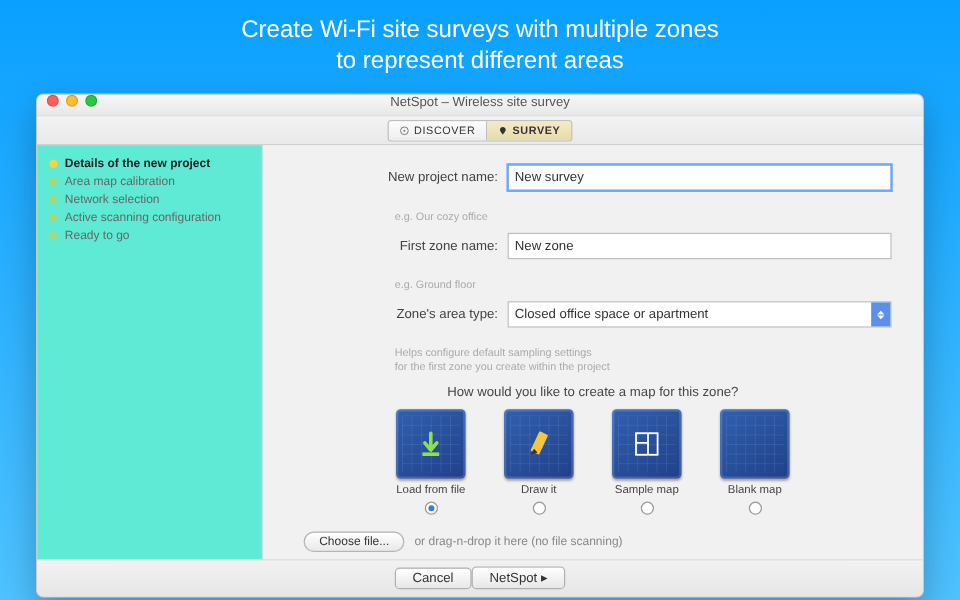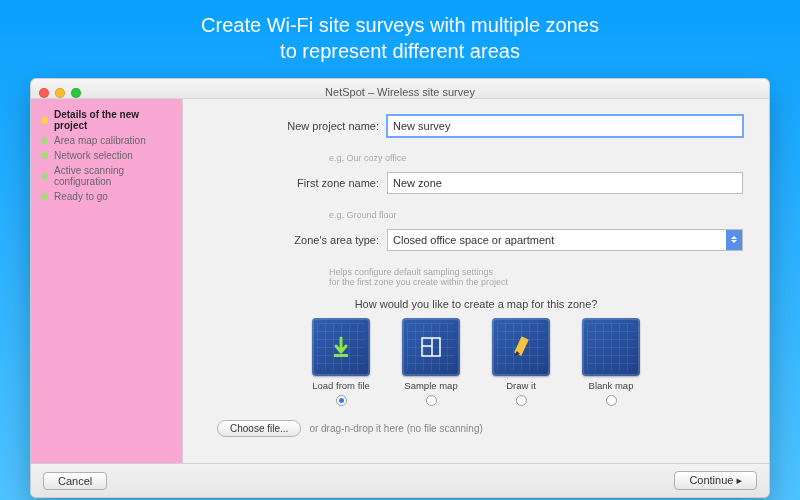--- a/index.html
+++ b/index.html
@@ -1,58 +1,58 @@
 <!DOCTYPE html>
 <html><head>
 <meta charset="utf-8">
 <style>
 * { box-sizing: border-box; margin: 0; padding: 0; font-family: -apple-system, "Helvetica Neue", Arial, sans-serif; }
 body { width: 800px; height: 500px; background: linear-gradient(180deg, #0aa0ff 0%, #4fc3ff 100%); overflow: hidden; }
 .promo { text-align: center; color: #fff; font-size: 20px; font-weight: 500; line-height: 1.3; padding: 12px 0 14px; }
 .window { width: 740px; height: 420px; margin: 0 auto; background: #f1f1f1; border-radius: 6px; box-shadow: 0 12px 30px rgba(0,0,0,.25); display: flex; flex-direction: column; border: 1px solid #c9c9c9; }
-.titlebar { height: 20px; display: flex; align-items: flex-end; padding: 0 8px; background: linear-gradient(#f7f7f7,#e8e8e8); border-bottom: 1px solid #d6d6d6; border-radius: 6px 6px 0 0; position: relative; }
+.titlebar { height: 20px; display: flex; align-items: flex-start; padding: 0 8px; background: linear-gradient(#f7f7f7,#e8e8e8); border-bottom: 1px solid #d6d6d6; border-radius: 6px 6px 0 0; position: relative; }
 .dots { display: flex; gap: 6px; }
 .dot { width: 10px; height: 10px; border-radius: 50%; border: .5px solid rgba(0,0,0,.15); }
 .dot.r { background: #ff5f57; } .dot.y { background: #ffbd2e; } .dot.g { background: #28c840; }
 .titlebar-title { position: absolute; left: 0; right: 0; text-align: center; font-size: 11px; color: #555; }
 .seg { height: 26px; display: flex; justify-content: center; align-items: center; border-bottom: 1px solid #d1d1d1; background: linear-gradient(#f3f3f3,#e9e9e9); }
 .seg-wrap { display: flex; border: 1px solid #bfbfbf; border-radius: 3px; overflow: hidden; height: 18px; font-size: 9px; letter-spacing: .5px; }
 .seg-btn { display: flex; align-items: center; gap: 4px; padding: 0 9px; background: linear-gradient(#fdfdfd,#ededed); color: #333; cursor: default; }
 .seg-btn.active { background: linear-gradient(#f2ebc8,#e6dca9); font-weight: 600; }
 .seg-btn:first-child { border-right: 1px solid #bfbfbf; }
 .seg-btn .ic { width: 8px; height: 8px; }
 .body { flex: 1; display: flex; }
-.sidebar { width: 152px; background: #f9a8d4; border-right: 1px solid #d2d2d2; padding: 8px 10px; }
+.sidebar { width: 188px; background: #5eead4; border-right: 1px solid #d2d2d2; padding: 8px 10px; }
 .sidebar-item { display: flex; align-items: center; gap: 6px; font-size: 10px; color: #666; padding: 2px 0; }
 .sidebar-item.active { color: #222; font-weight: 600; }
 .bullet { width: 7px; height: 7px; border-radius: 50%; flex-shrink: 0; }
 .bullet.on { background: #f5d441; }
 .bullet.off { background: #a7d77f; }
 .main { flex: 1; padding: 16px 26px 6px; background: #f1f1f1; position: relative; }
 .field-row { display: flex; align-items: center; gap: 8px; margin-bottom: 16px; }
 .field-label { width: 170px; text-align: right; font-size: 11px; color: #424242; }
 .input, .select { flex: 1; height: 18px; border: 1px solid #bdbdbd; background: #fff; font-size: 11px; padding: 10px 5px; display: flex; align-items: center; color: #333; }
 .input.focused { outline: 2px solid #6ea9ff; outline-offset: -1px; }
 .select { position: relative; }
 .select-arrow { position: absolute; right: 0; top: 0; bottom: 0; width: 16px; background: #5a8fea; display: flex; flex-direction: column; justify-content: center; align-items: center; }
 .select-arrow::before { content: ""; border: 3px solid transparent; border-bottom-color: #fff; margin-bottom: 1px; }
 .select-arrow::after { content: ""; border: 3px solid transparent; border-top-color: #fff; }
-.hint { font-size: 9px; color: #aaa; margin: 1px 0 8px 120px; line-height: 1.2; }
+.hint { font-size: 9px; color: #aaa; margin: 1px 0 8px 84px; line-height: 1.2; }
 .section-title { text-align: center; font-size: 11px; color: #464646; margin: 10px 0 8px; }
 .cards { display: flex; justify-content: center; gap: 32px; }
 .card { display: flex; flex-direction: column; align-items: center; gap: 4px; font-size: 9.5px; color: #444; }
 .card-img { width: 58px; height: 58px; border-radius: 4px; background: linear-gradient(145deg,#3060b0,#204088); box-shadow: 0 1px 2px rgba(0,0,0,.3), inset 0 0 0 2px rgba(255,255,255,.15); display: flex; align-items: center; justify-content: center; position: relative; }
 .card-img::after { content:""; position:absolute; inset:5px; border-radius:2px; background-image: linear-gradient(rgba(255,255,255,.08) 1px, transparent 1px), linear-gradient(90deg, rgba(255,255,255,.08) 1px, transparent 1px); background-size: 8px 8px; }
 .card-img svg { position: relative; z-index: 1; }
 .radio { width: 11px; height: 11px; border-radius: 50%; border: 1px solid #999; background: #fff; display: flex; align-items: center; justify-content: center; }
 .radio.on::after { content:""; width:5px; height:5px; border-radius:50%; background:#3478f6; }
 .file-row { display: flex; align-items: center; gap: 8px; margin-top: 14px; margin-left: 8px; }
 .file-btn { font-size: 10px; padding: 2px 12px; background: linear-gradient(#fff,#e8e8e8); border: 1px solid #b4b4b4; border-radius: 10px; color: #333; }
 .file-hint { font-size: 10px; color: #888; }
-.footer { height: 34px; border-top: 1px solid #d0d0d0; display: flex; justify-content: space-between; align-items: center; padding: 0 12px; background: linear-gradient(#f2f2f2,#e6e6e6); border-radius: 0 0 6px 6px; }
+.footer { height: 34px; border-top: 1px solid #d0d0d0; display: flex; justify-content: center; align-items: center; padding: 0 12px; background: linear-gradient(#f2f2f2,#e6e6e6); border-radius: 0 0 6px 6px; }
 .btn { font-size: 11px; padding: 2px 14px; background: linear-gradient(#fff,#e7e7e7); border: 1px solid #b0b0b0; border-radius: 4px; color: #333; }
 .btn.primary::after { content: " ▸"; }
 </style>
 </head>
 <body>
 
 <div class="promo">
   <div>Create Wi-Fi site surveys with multiple zones</div>
   <div>to represent different areas</div>
 </div>
@@ -60,20 +60,37 @@
 <div class="window">
   <div class="titlebar">
     <div class="dots">
       <div class="dot r"></div>
       <div class="dot y"></div>
       <div class="dot g"></div>
     </div>
     <div class="titlebar-title">NetSpot – Wireless site survey</div>
   </div>
 
+  <div class="seg">
+    <div class="seg-wrap">
+      <div class="seg-btn">
+        <svg class="ic" viewBox="0 0 10 10">
+            <circle cx="5" cy="5" r="4" fill="none" stroke="#777" stroke-width="1"></circle>
+            <circle cx="5" cy="5" r="1" fill="#777"></circle>
+          </svg>
+        <span>DISCOVER</span>
+      </div>
+      <div class="seg-btn active">
+        <svg class="ic" viewBox="0 0 10 10">
+            <path d="M5 1 C3 1 2 2.5 2 4 C2 6 5 9 5 9 C5 9 8 6 8 4 C8 2.5 7 1 5 1 Z" fill="#333"></path>
+          </svg>
+        <span>SURVEY</span>
+      </div>
+    </div>
+  </div>
 
   <div class="body">
     <div class="sidebar">
       <div class="sidebar-item active">
           <span class="bullet on"></span>
           <span>Details of the new project</span>
         </div>
       <div class="sidebar-item">
           <span class="bullet off"></span>
           <span>Area map calibration</span>
@@ -125,50 +142,50 @@
                 <path d="M13 4 L13 16 M8 12 L13 18 L18 12" stroke="#8be24a" stroke-width="3" fill="none" stroke-linecap="round" stroke-linejoin="round"></path>
                 <rect x="6" y="20" width="14" height="3" fill="#8be24a"></rect>
               </svg>
             </div>
           <span>Load from file</span>
           <span class="radio on"></span>
         </div>
         <div class="card">
           <div class="card-img">
               <svg width="26" height="26">
+                <rect x="9" y="3" width="8" height="18" rx="1" fill="#f5c443" transform="rotate(25 13 13)"></rect>
+                <path d="M6 22 L9 17 L12 20 Z" fill="#333"></path>
+              </svg>
+            </div>
+          <span>Draw it</span>
+          <span class="radio"></span>
+        </div>
+        <div class="card">
+          <div class="card-img">
+              <svg width="26" height="26">
                 <rect x="4" y="4" width="18" height="18" fill="none" stroke="#fff" stroke-width="1.5"></rect>
                 <path d="M4 12 L14 12 L14 22 M14 12 L14 4" stroke="#fff" stroke-width="1.5" fill="none"></path>
               </svg>
             </div>
           <span>Sample map</span>
-          <span class="radio"></span>
-        </div>
-        <div class="card">
-          <div class="card-img">
-              <svg width="26" height="26">
-                <rect x="9" y="3" width="8" height="18" rx="1" fill="#f5c443" transform="rotate(25 13 13)"></rect>
-                <path d="M6 22 L9 17 L12 20 Z" fill="#333"></path>
-              </svg>
-            </div>
-          <span>Draw it</span>
           <span class="radio"></span>
         </div>
         <div class="card">
           <div class="card-img">
               <svg width="26" height="26"></svg>
             </div>
           <span>Blank map</span>
           <span class="radio"></span>
         </div>
       </div>
 
       <div class="file-row">
         <div class="file-btn">Choose file...</div>
         <div class="file-hint">or drag-n-drop it here (no file scanning)</div>
       </div>
     </div>
   </div>
 
   <div class="footer">
     <div class="btn">Cancel</div>
-    <div class="btn primary">Continue</div>
+    <div class="btn primary">NetSpot</div>
   </div>
 </div>
 
 </body></html>

